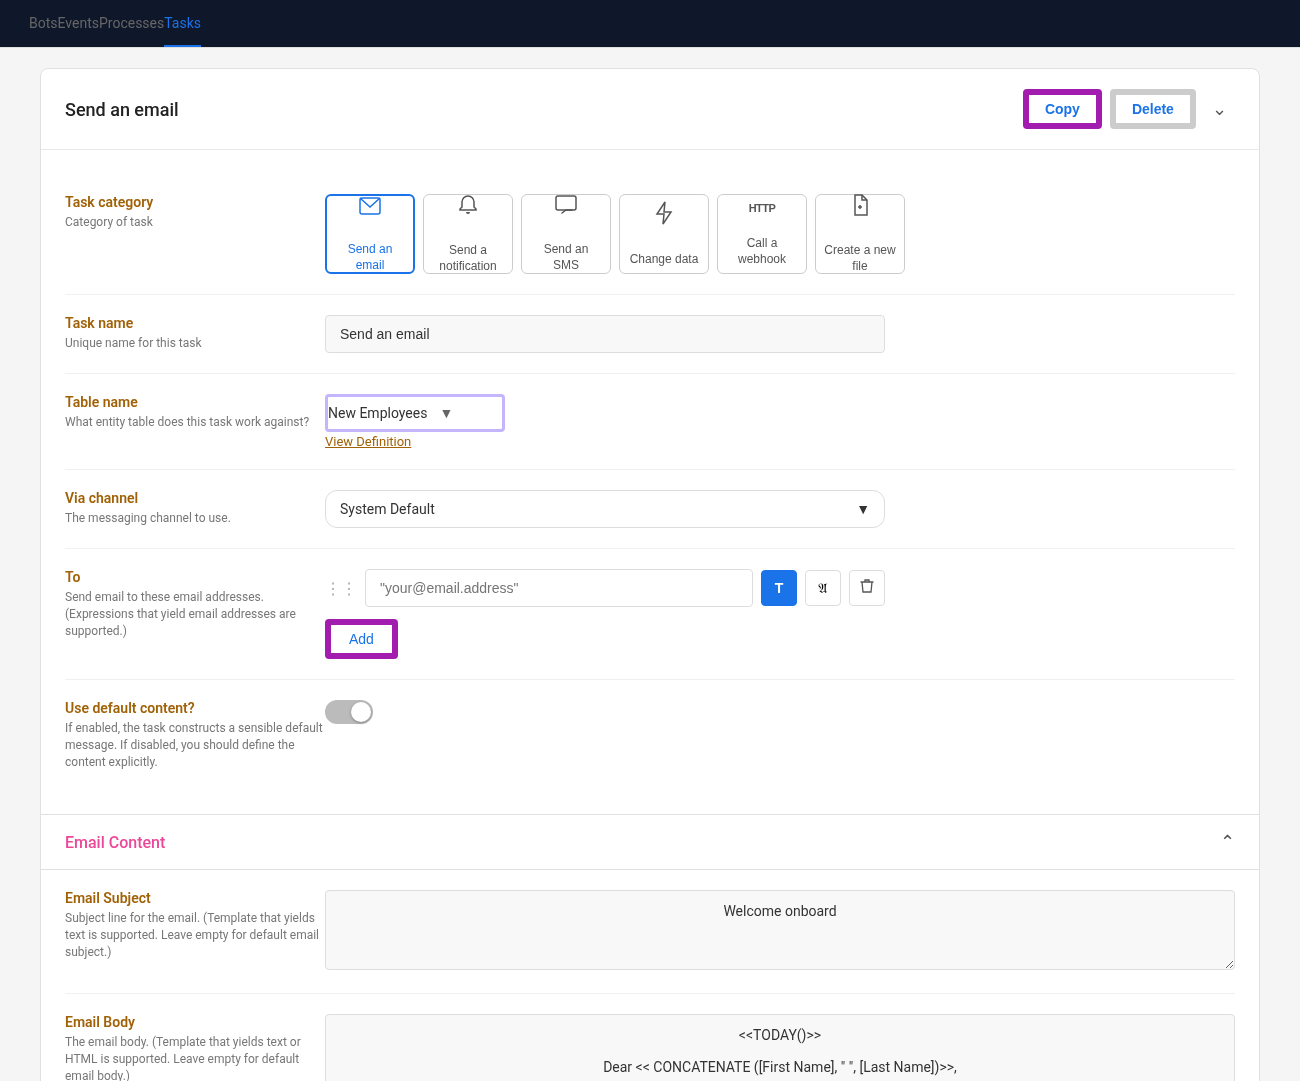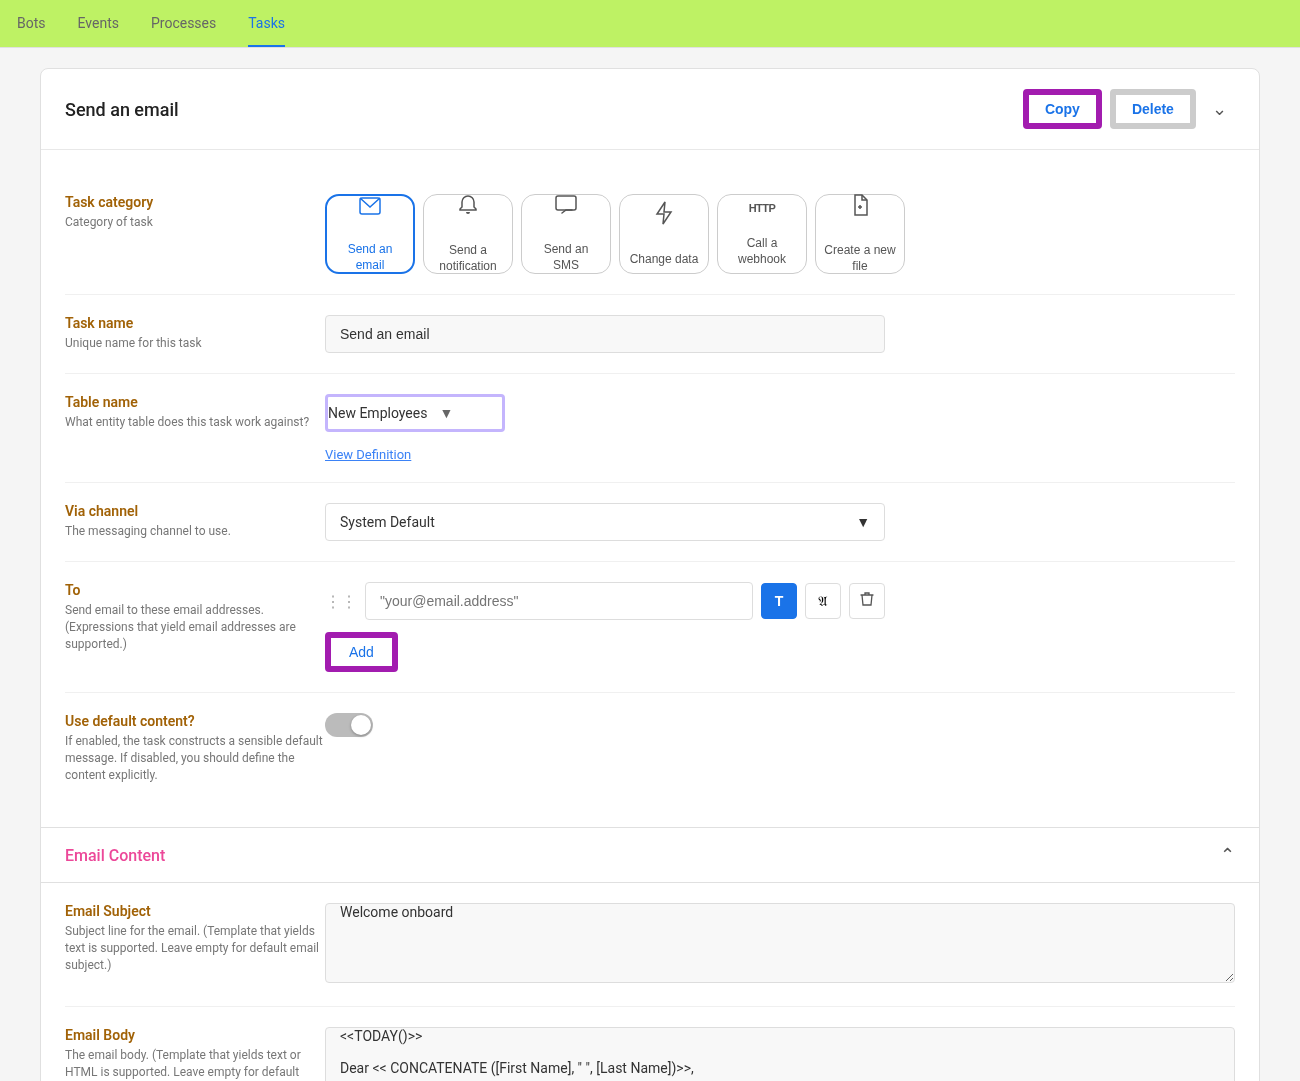--- a/index.html
+++ b/index.html
@@ -3,27 +3,26 @@
   <meta charset="utf-8">
   <style>
     * { box-sizing: border-box; margin: 0; padding: 0; }
     body {
       font-family: -apple-system, BlinkMacSystemFont, 'Segoe UI', Roboto, sans-serif;
       background: #f5f5f5;
       color: #333;
       font-size: 14px;
     }
     .top-nav {
-      background: #bef264;
+      background: #0f172a;
       border-bottom: 1px solid #e0e0e0;
       display: flex;
       align-items: center;
-      padding: 0 17px;
+      padding: 0 29px;
       height: 48px;
-      gap: 32px;
     }
     .nav-item {
       font-size: 14px;
       color: #666;
       cursor: pointer;
       padding: 14px 0;
       border-bottom: 2px solid transparent;
       text-decoration: none;
     }
     .nav-item.active {
@@ -115,21 +114,21 @@
       flex-wrap: wrap;
     }
     .cat-btn {
       display: flex;
       flex-direction: column;
       align-items: center;
       justify-content: center;
       width: 90px;
       height: 80px;
       border: 1px solid #ccc;
-      border-radius: 14px;
+      border-radius: 6px;
       background: #fff;
       cursor: pointer;
       font-size: 12px;
       color: #555;
       text-align: center;
       gap: 21px;
       padding: 8px;
       line-height: 1.3;
     }
     .cat-btn.selected {
@@ -164,34 +163,34 @@
       font-size: 14px;
       color: #333;
       min-width: 180px;
       width: fit-content;
     }
     .dropdown-select .arrow {
       margin-left: 4px;
       color: #666;
     }
     .view-definition {
-      color: #3b82f6;
+      color: #a16207;
       text-decoration: underline;
       font-size: 13px;
       cursor: pointer;
-      margin-top: 15px;
+      margin-top: 2px;
       display: block;
     }
     
     .full-dropdown {
       width: 100%;
       max-width: 560px;
       padding: 10px 14px;
       border: 1px solid #ddd;
-      border-radius: 4px;
+      border-radius: 12px;
       background: #fff;
       cursor: pointer;
       font-size: 14px;
       color: #333;
       display: flex;
       align-items: center;
       justify-content: space-between;
     }
     
     .to-field-container {
@@ -286,30 +285,31 @@
       border: none;
       cursor: pointer;
       font-size: 18px;
       color: #555;
     }
     .section-body {
       padding: 0 24px;
     }
     .textarea-input {
       width: 100%;
-      padding: 0 14px;
+      padding: 12px 14px;
       border: 1px solid #ddd;
       border-radius: 4px;
       font-size: 14px;
       color: #333;
       background: #f8f8f8;
       resize: vertical;
       outline: none;
       font-family: inherit;
       min-height: 80px;
+      text-align: center;
     }
     .textarea-body {
       min-height: 100px;
       background: #f8f8f8;
     }
   </style>
 </head>
 <body>
 
 <nav class="top-nav">

